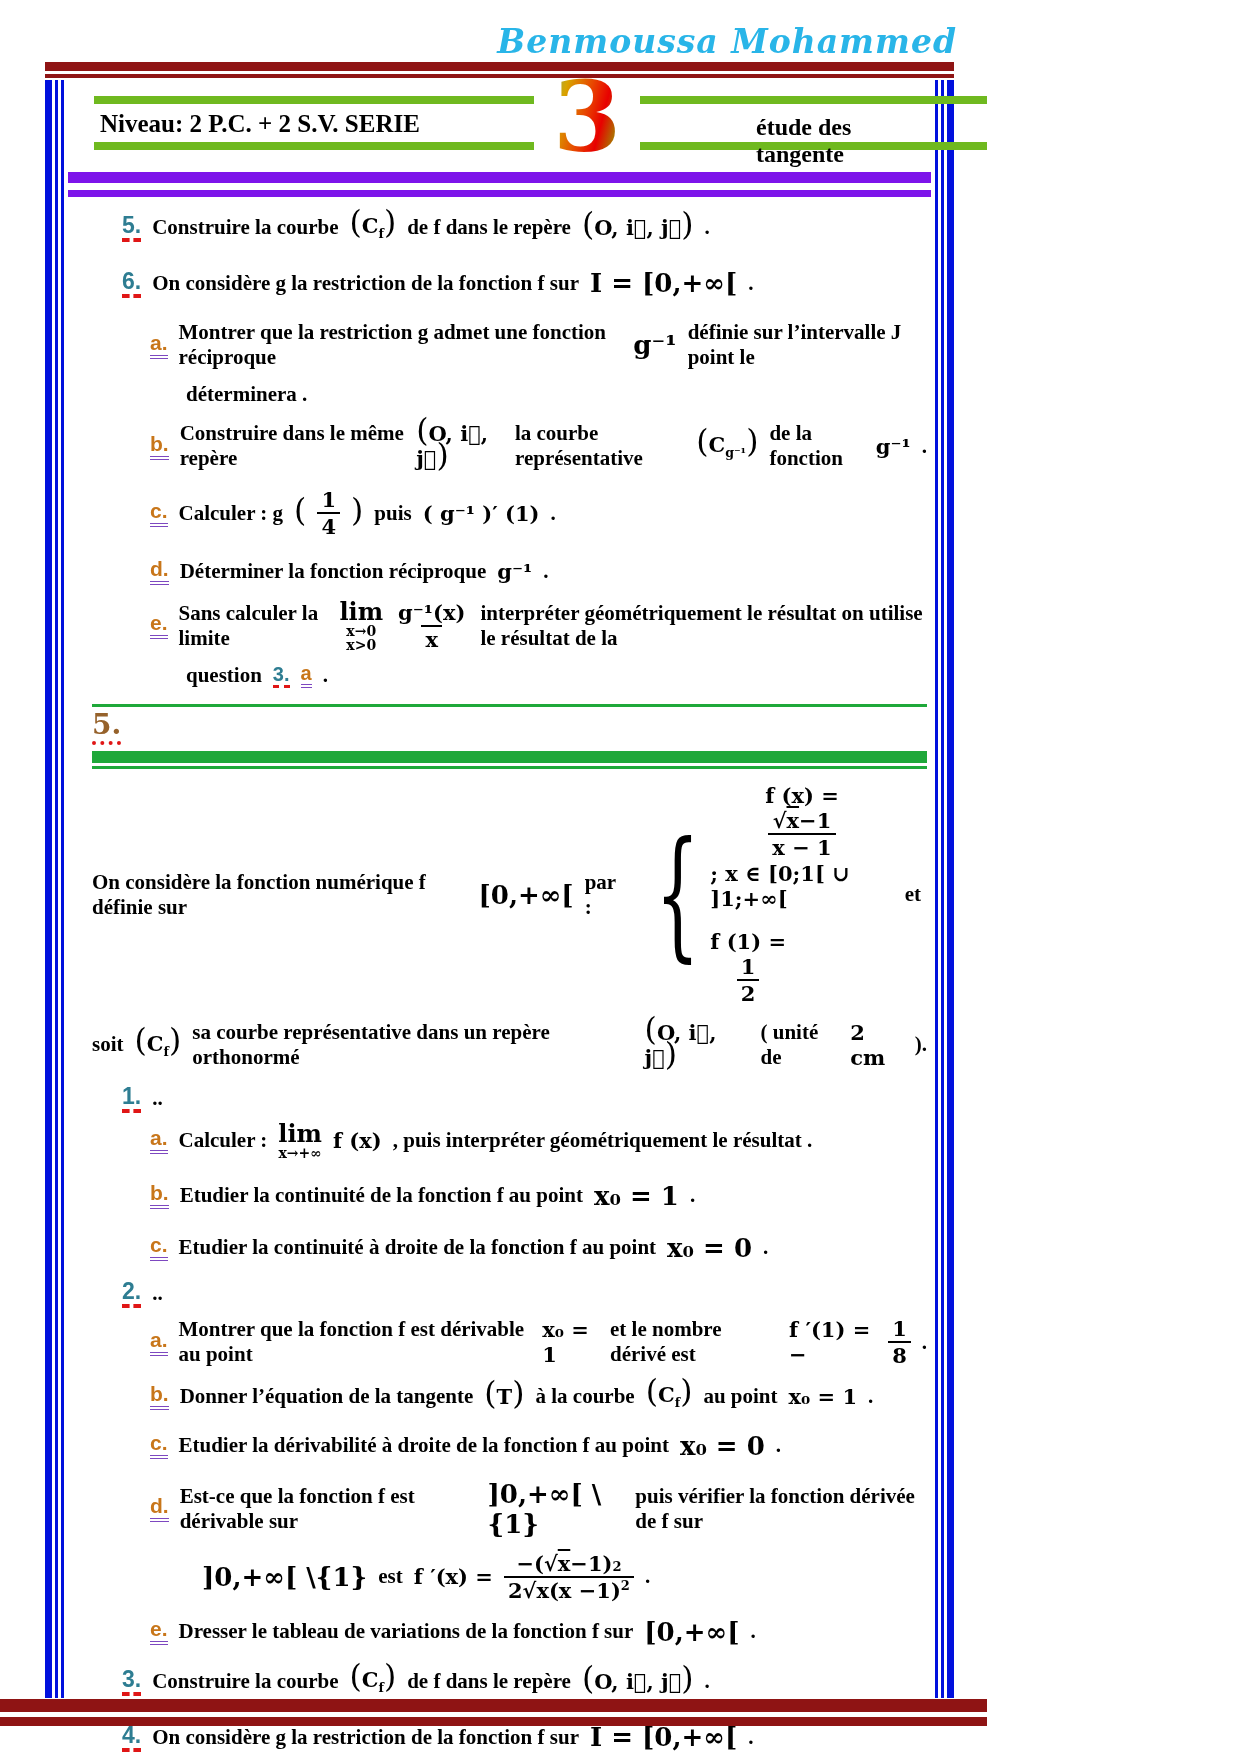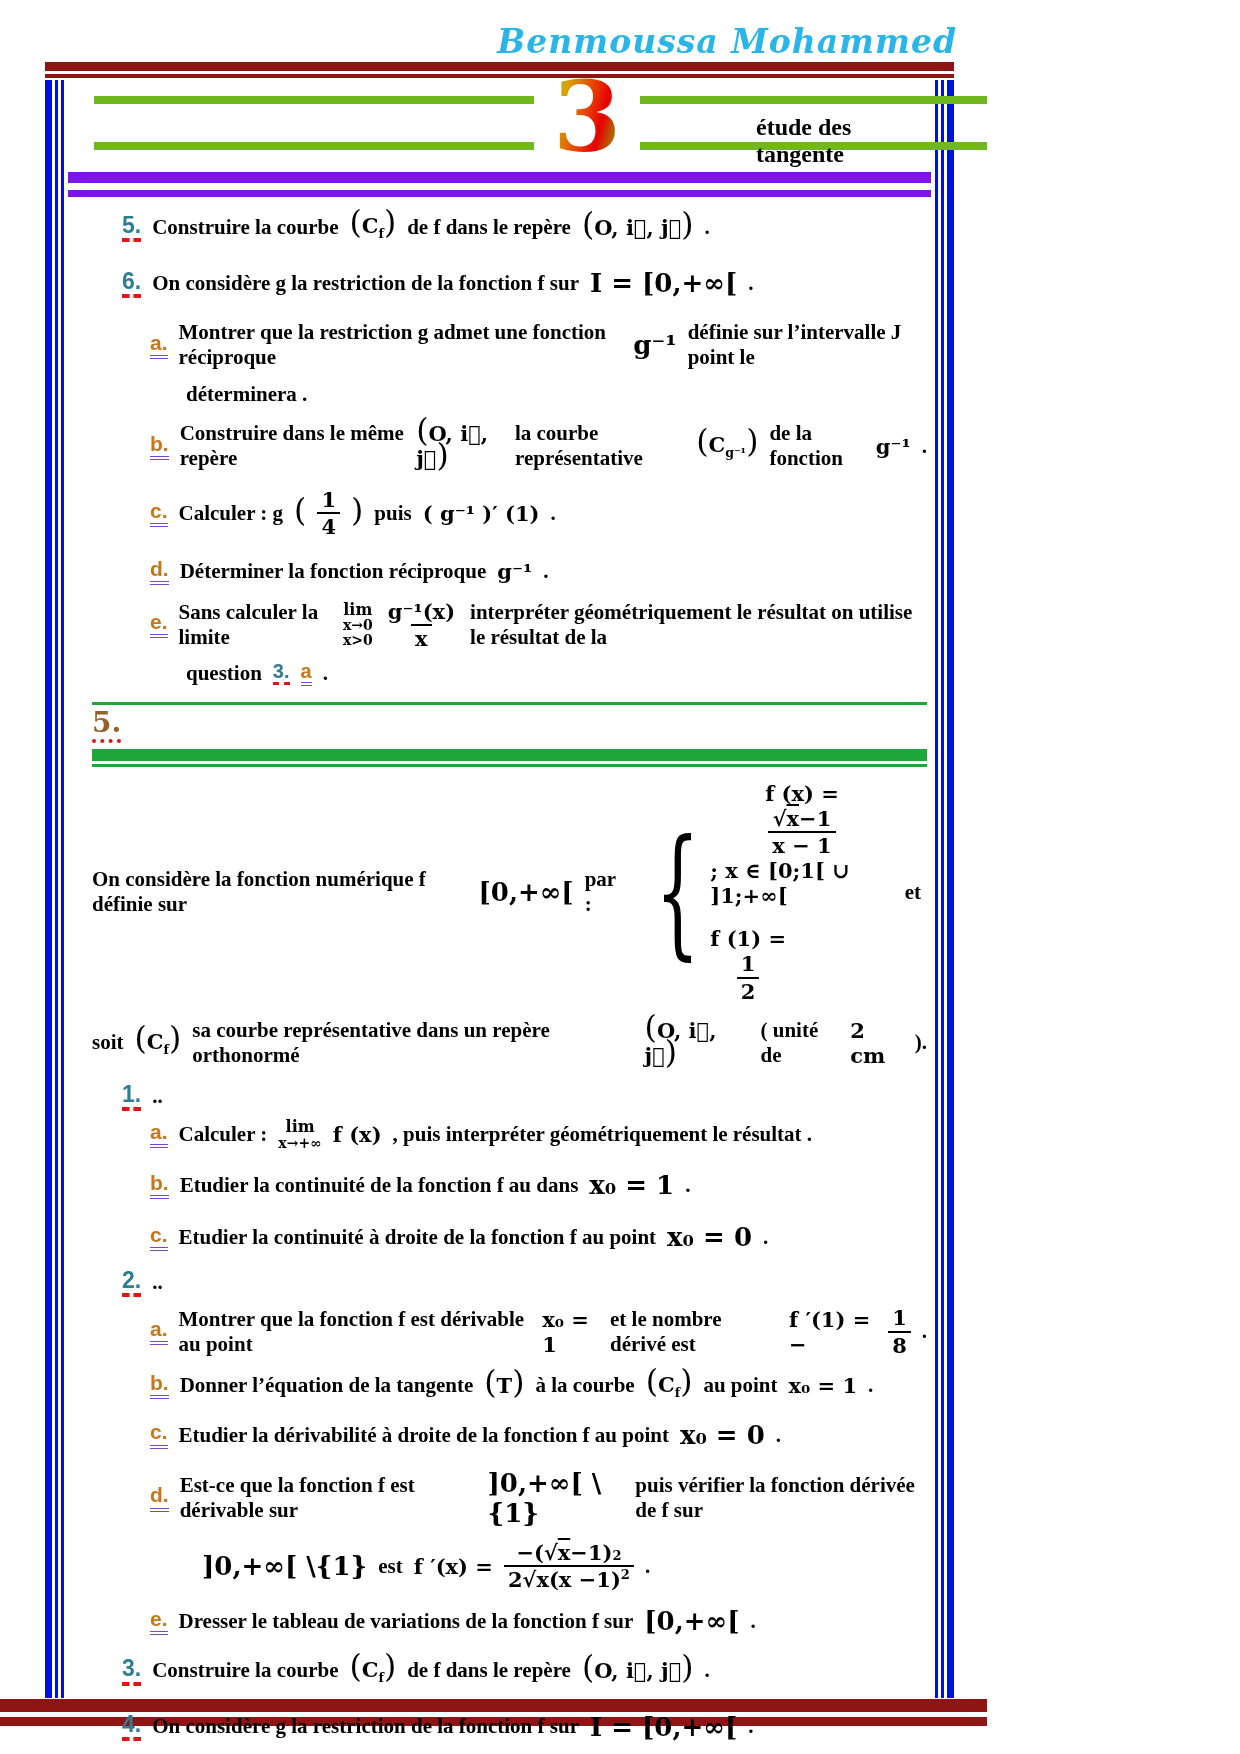--- a/index.html
+++ b/index.html
@@ -64,21 +64,21 @@
         border-bottom:4px double #7d48c0;line-height:1.05;}
   .gbig{font-size:26px;}
   .bigp{font-size:1.5em;font-weight:normal;line-height:0;}
   sub{font-size:0.6em;}
   sup.e{font-size:0.62em;}
   .ov{text-decoration:overline;}
   .frac{display:inline-flex;flex-direction:column;align-items:center;vertical-align:middle;line-height:1.2;}
   .frac .den{border-top:2px solid #000;padding:0 4px;}
   .frac .num{padding:0 4px;display:inline-flex;align-items:baseline;}
   .limstack{display:inline-flex;flex-direction:column;align-items:center;line-height:1.05;}
-  .limstack .lw{font-size:16px;}
+  .limstack .lw{font-size:24px;}
   .limstack .lu{font-size:14px;}
   .greenline{height:3px;background:#1fa83a;margin-top:16px;}
   .greenbar{height:12px;background:#1fa83a;margin-top:6px;}
   .greenline2{height:3px;background:#1fa83a;margin-top:3px;}
   .piecewise{display:inline-flex;align-items:center;}
   .brace{font-family:"DejaVu Serif",serif;font-weight:normal;font-size:140px;line-height:0.92;
          transform:scaleX(0.5);display:inline-block;margin-right:-12px;}
   .pwrows{display:inline-flex;flex-direction:column;gap:18px;align-items:flex-start;}
   .pwrow{display:inline-flex;align-items:center;flex-direction:column;}
   .et-right{margin-left:auto;padding-right:6px;}
@@ -96,20 +96,21 @@
   <div class="vborder right"></div>
   <div class="bottom-red"></div>
 
   <div class="content">
 
     <div class="band">
       <div class="gline gl-tl"></div>
       <div class="gline gl-tr"></div>
       <div class="gline gl-bl"></div>
       <div class="gline gl-br"></div>
+      <div class="niveau">Niveau: 2 P.C. + 2 S.V.  SERIE</div>
       <div class="big3">3</div>
       <div class="subject">étude des tangente</div>
       <div class="pageword">page</div>
       <div class="circle5">
         <span>5</span>
       </div>
     </div>
 
     <div class="pbar1"></div>
     <div class="pbar2"></div>
@@ -252,21 +253,21 @@
         <span>Calculer :</span>
         <span class="limstack m">
           <span class="lw">lim</span>
           <span class="lu">x→+∞</span>
         </span>
         <span class="m">f (x)</span>
         <span>, puis interpréter géométriquement le résultat .</span>
       </div>
       <div class="row lvl2" style="margin-top:20px">
         <span class="lnum">b.</span>
-        <span>Etudier la continuité de la fonction f au dans</span>
+        <span>Etudier la continuité de la fonction f au point</span>
         <span class="m gbig">x₀ = 1</span>
         <span>.</span>
       </div>
       <div class="row lvl2" style="margin-top:22px">
         <span class="lnum">c.</span>
         <span>Etudier la continuité à droite de la fonction f au point</span>
         <span class="m gbig">x₀ = 0</span>
         <span>.</span>
       </div>
 

